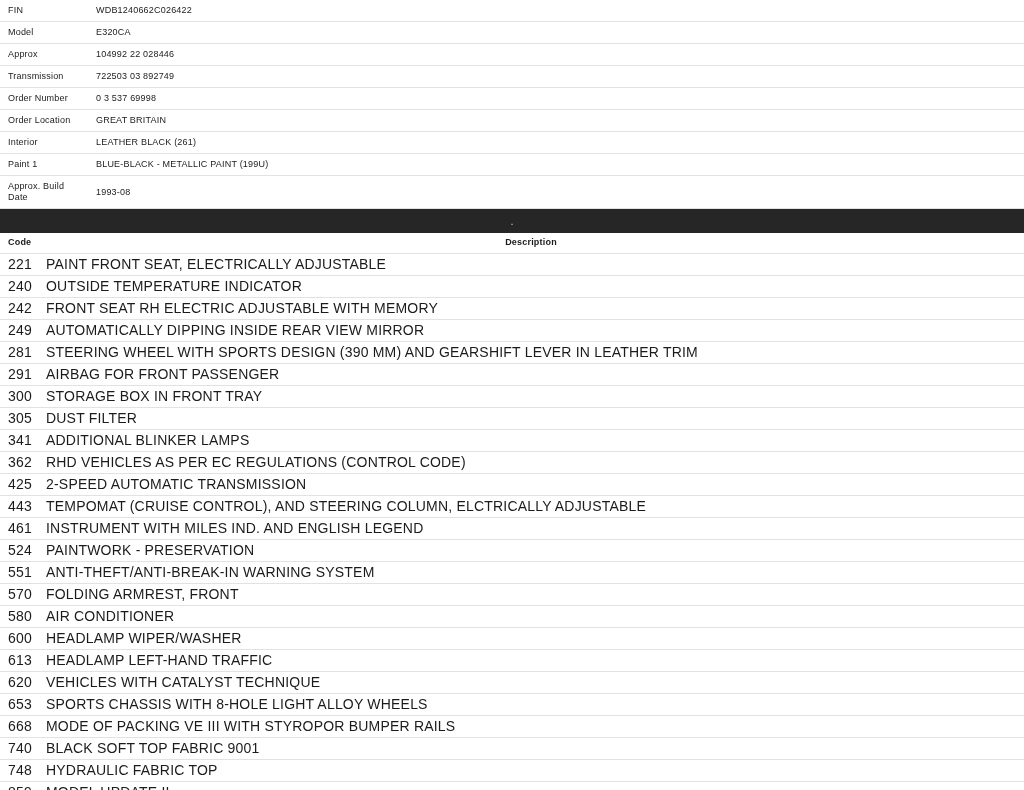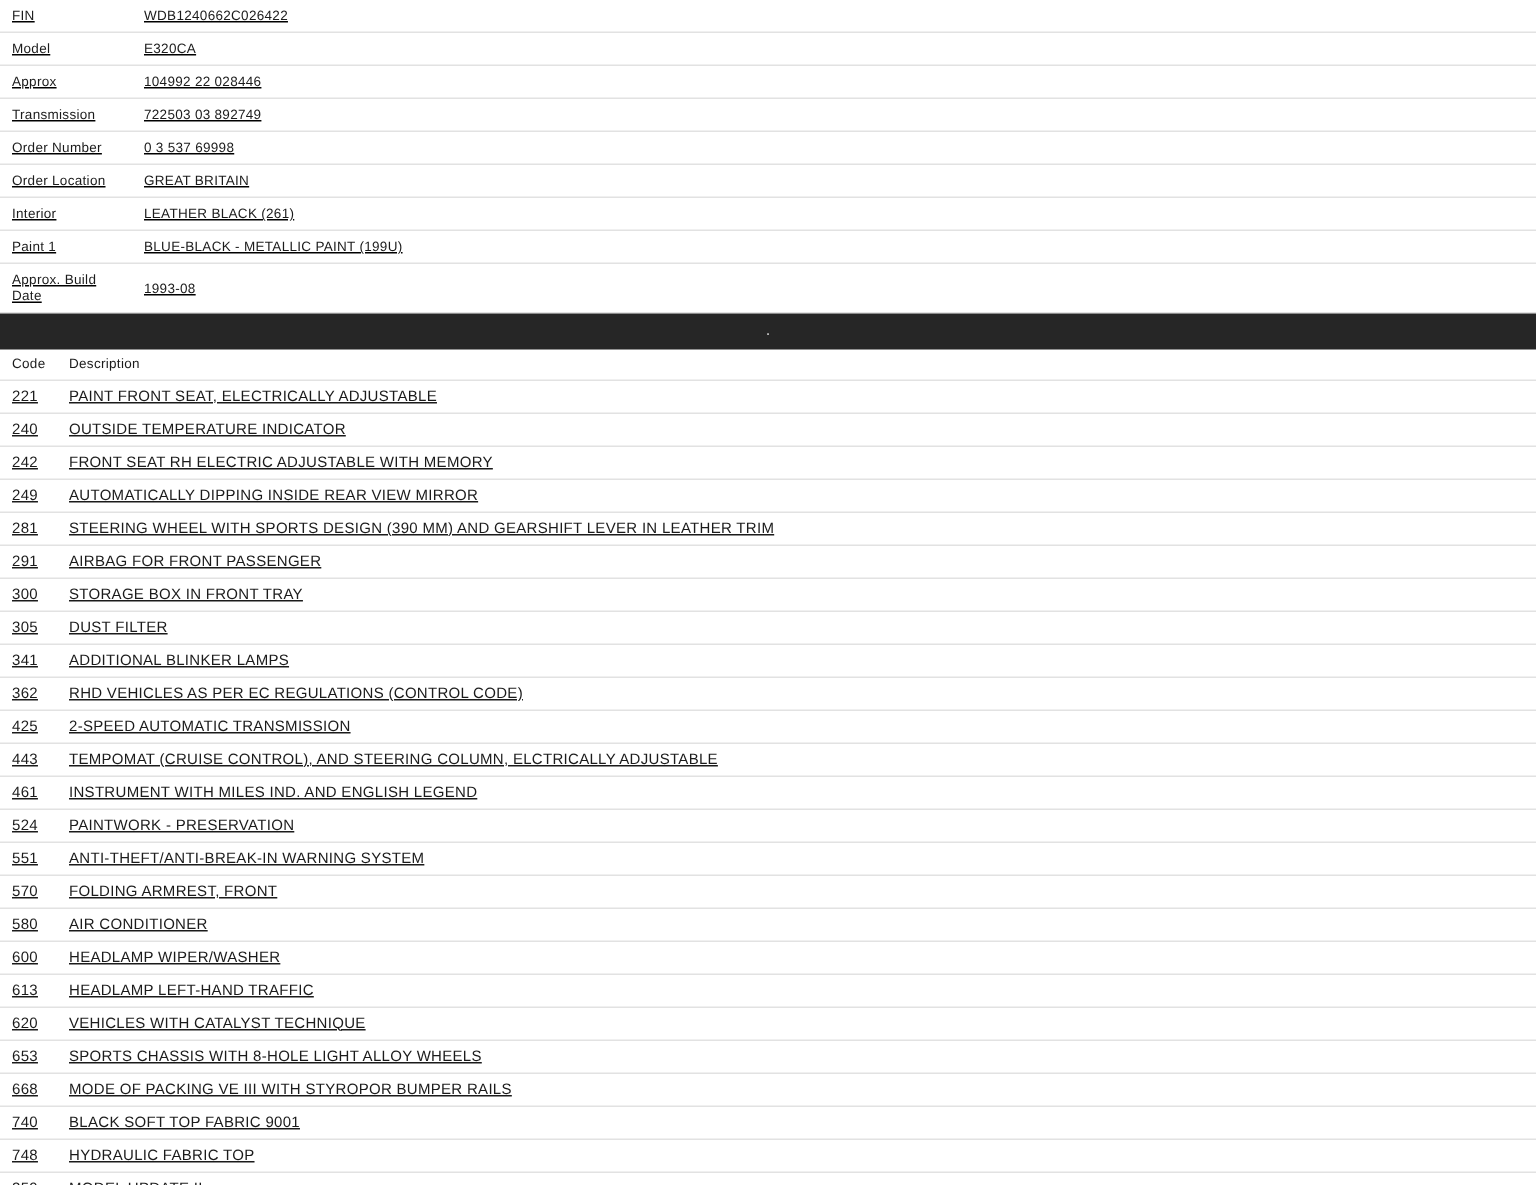--- a/index.html
+++ b/index.html
@@ -20,21 +20,20 @@
     padding: 0;
   }
   
   table.info-table {
     width: 100%;
     border-collapse: collapse;
     table-layout: fixed;
   }
   table.info-table tr {
     border-bottom: 1px solid #e2e2e2;
-    text-decoration: underline;
   }
   table.info-table td {
     padding: 5px 8px 5px 8px;
     font-size: 9px;
     color: #1b1b1b;
     letter-spacing: 0.2px;
     vertical-align: middle;
     height: 20px;
     line-height: 11px;
   }
@@ -64,38 +63,37 @@
   
   table.codes-table {
     width: 100%;
     border-collapse: collapse;
     table-layout: fixed;
   }
   table.codes-table tr {
     border-bottom: 1px solid #e2e2e2;
   }
   table.codes-table th {
-    text-align: left;
+    text-align: center;
     font-size: 9px;
-    font-weight: normal;
+    font-weight: bold;
     color: #1b1b1b;
     padding: 3px 8px;
     height: 20px;
     line-height: 11px;
     letter-spacing: 0.2px;
   }
   table.codes-table td {
-    font-size: 10px;
+    font-size: 14px;
     color: #1b1b1b;
     padding: 5px 8px;
     height: 20px;
     line-height: 11px;
     letter-spacing: 0.2px;
     vertical-align: middle;
-    text-decoration: underline;
   }
   th.col-code, td.col-code { width: 38px; }
   th.col-desc, td.col-desc { padding-left: 38px; }
   th.col-desc { padding-left: 38px; }
 </style>
 </head>
 <body>
 
 <div class="page">
 

